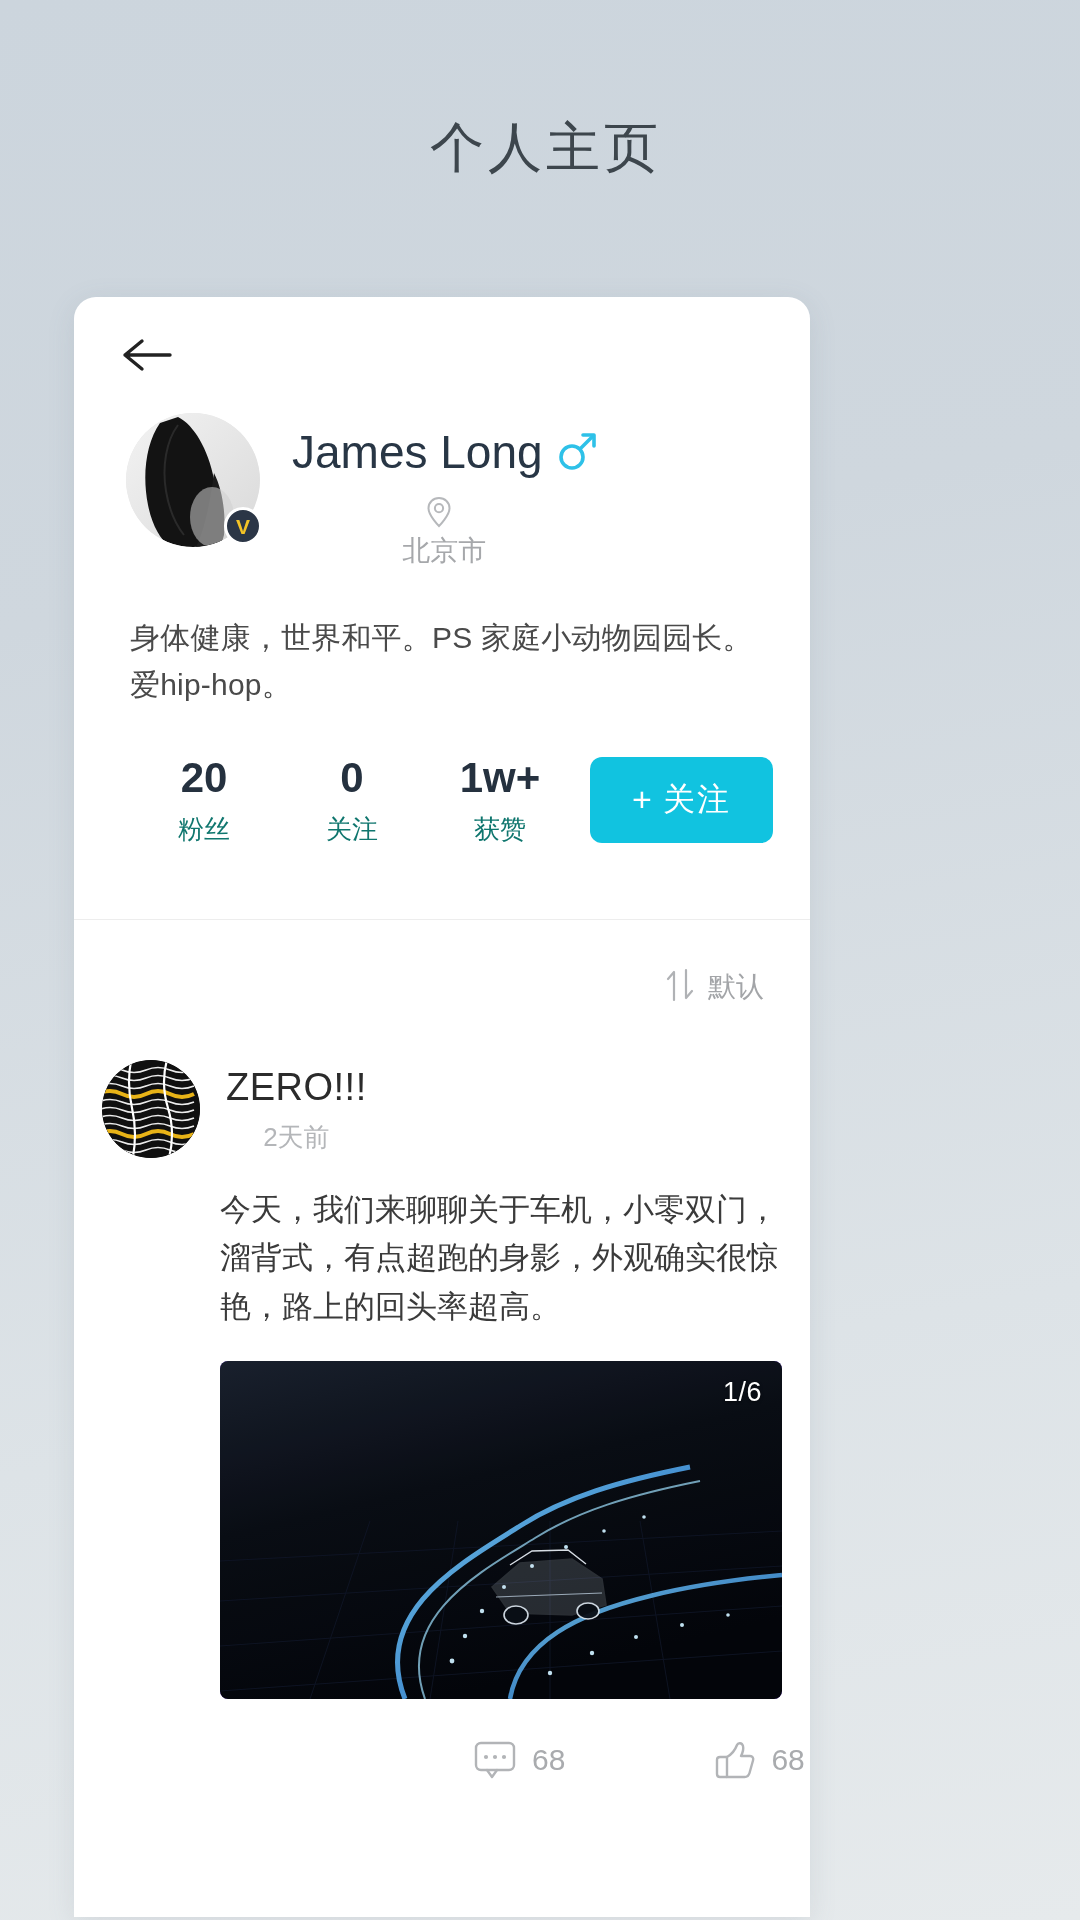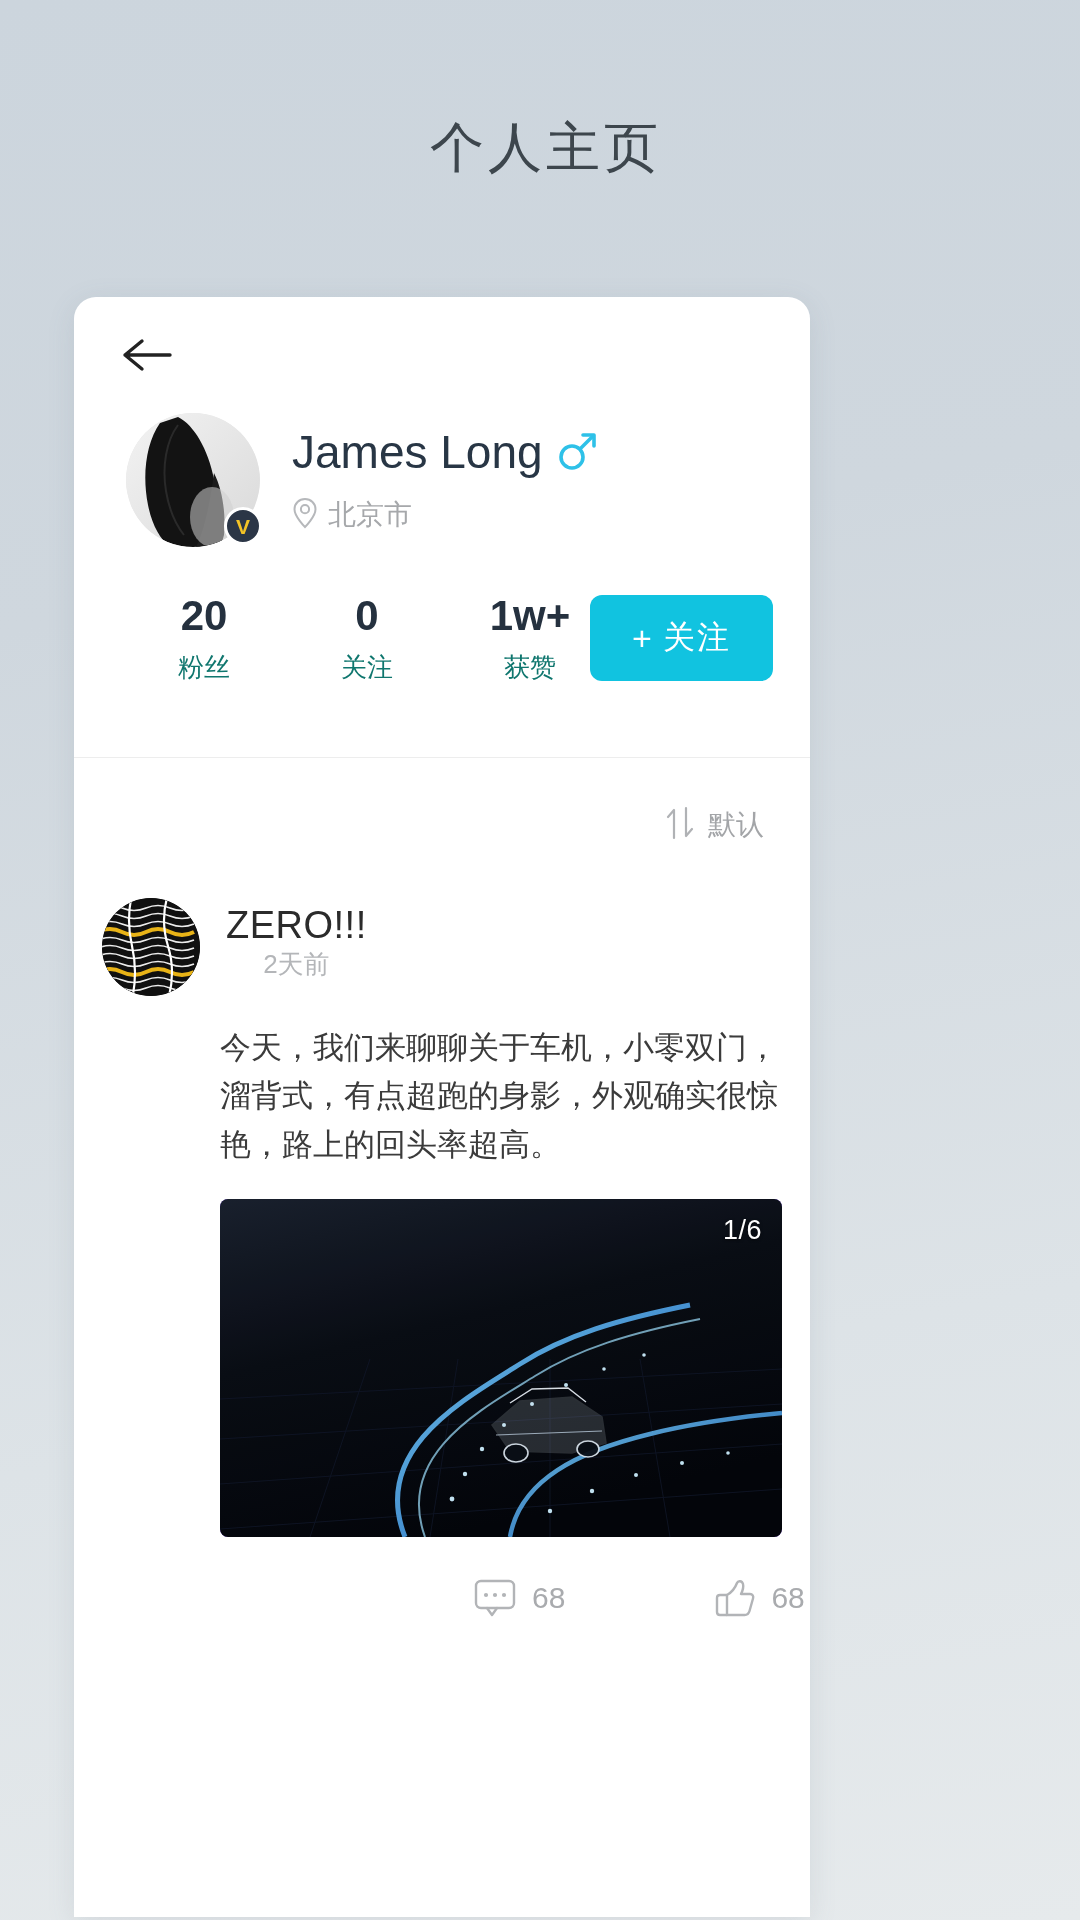--- a/index.html
+++ b/index.html
@@ -57,38 +57,38 @@
     color: #f4c426; font-size: 21px; font-weight: 700;
     line-height: 1;
   }
   .ident { padding-left: 32px; padding-top: 12px; }
   .name-row { display: flex; align-items: center; }
   .user-name {
     font-size: 46px; font-weight: 500; color: #283645;
     letter-spacing: 0px;
   }
   .gender-icon { margin-left: 14px; display: block; }
-  .loc-row { display: flex; align-items: center; margin-top: 17px; }
+  .loc-row { display: flex; align-items: center; margin-top: 17px; flex-direction: column; }
   .loc-icon { margin-right: 10px; display:block; }
   .loc-text { font-size: 28px; color: #a6a8ab; }
 
   
   .bio {
     margin: 44px 52px 0 56px;
     font-size: 30px;
     line-height: 1.58;
     color: #4a4a4a;
     letter-spacing: 0.2px;
   }
 
   
   .stats-row {
     display: flex; align-items: flex-start;
     margin: 46px 0 0 0; padding: 0 52px 0 56px;
-    position: relative; height: 122px; gap: 15px;
+    position: relative; height: 122px;
   }
   .stat { width: 150px; text-align: center; }
   .stat:nth-child(1) { width: 148px; }
   .stat:nth-child(2) { width: 148px; }
   .stat:nth-child(3) { width: 148px; }
   .stat-value {
     font-size: 42px; font-weight: 700; color: #25313f; line-height: 1.1;
   }
   .stat-label { font-size: 26px; color: #0f766e; margin-top: 11px; }
   .follow-btn {
@@ -115,21 +115,21 @@
   
   .post { padding: 54px 0 0 0; }
   .post-head { display: flex; padding-left: 28px; text-align: center; }
   .post-avatar {
     width: 98px; height: 98px; border-radius: 50%;
     overflow: hidden; flex: none; background: #111;
   }
   .post-avatar svg { display: block; width: 100%; height: 100%; }
   .post-meta { padding-left: 26px; padding-top: 6px; }
   .post-title { font-size: 38px; color: #2b2b2b; letter-spacing: 0.5px; }
-  .post-time { font-size: 26px; color: #b4b6b9; }
+  .post-time { font-size: 26px; color: #b4b6b9; margin-top: 11px; }
   .post-body {
     margin: 28px 32px 0 146px;
     font-size: 31px; line-height: 1.56; color: #3b3b3b;
   }
 
   
   .media {
     position: relative;
     margin: 30px 28px 0 146px;
     height: 338px; border-radius: 8px; overflow: hidden;
@@ -213,20 +213,21 @@
           <svg width="26" height="32" viewBox="0 0 26 32">
             <path d="M13 2 C7 2 2.5 6.5 2.5 12.2 C2.5 19.5 13 30 13 30 C13 30 23.5 19.5 23.5 12.2 C23.5 6.5 19 2 13 2 Z" fill="none" stroke="#b6b8bb" stroke-width="2"></path>
             <circle cx="13" cy="12.2" r="4.1" fill="none" stroke="#b6b8bb" stroke-width="2"></circle>
           </svg>
         </span>
         <span class="loc-text">北京市</span>
       </div>
     </div>
   </div>
 
+  <div class="bio">身体健康，世界和平。PS 家庭小动物园园长。爱hip-hop。</div>
 
   <div class="stats-row">
     <div class="stat">
       <div class="stat-value">20</div>
       <div class="stat-label">粉丝</div>
     </div>
     <div class="stat">
       <div class="stat-value">0</div>
       <div class="stat-label">关注</div>
     </div>

